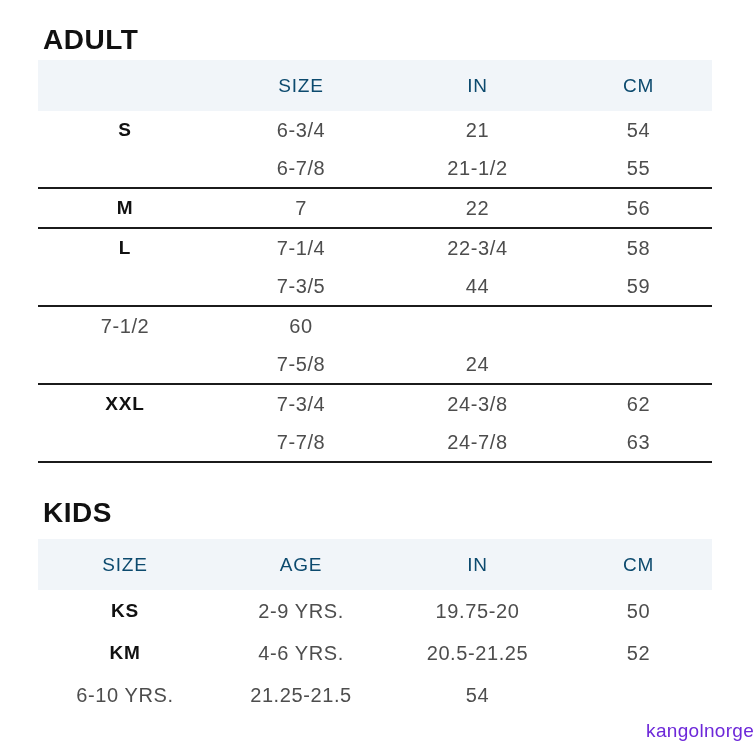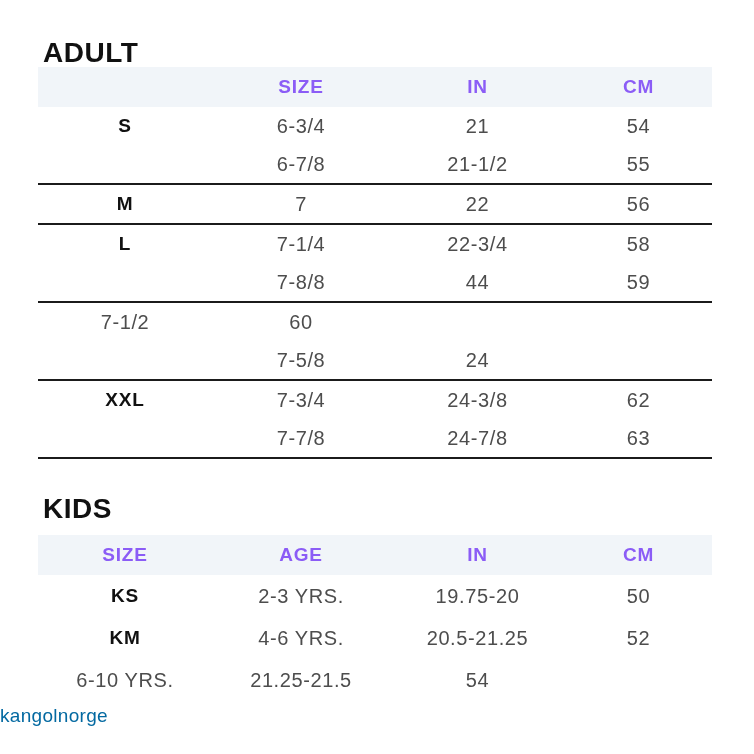--- a/index.html
+++ b/index.html
@@ -16,38 +16,38 @@
 
   .section-title {
     margin: 0;
     padding-left: 43px;
     font-size: 28px;
     line-height: 1;
     font-weight: 800;
     letter-spacing: 0.5px;
     color: #111111;
   }
-  #adult-title { padding-top: 39px; margin-bottom: 0; }
+  #adult-title { padding-top: 26px; margin-bottom: 6px; }
   #kids-title  { padding-top: 36px; margin-bottom: 12px; }
 
   .size-table { margin-left: 38px; width: 674px; }
 
   .row {
     display: grid;
     grid-template-columns: 174px 178px 175px 147px;
     align-items: center;
     text-align: center;
   }
   .header-row {
-    height: 40px;
+    height: 51px;
     background: #f1f5f9;
-    font-weight: 700;
+    font-weight: 400;
     font-size: 19px;
     letter-spacing: 0.8px;
-    color: #8b5cf6;
+    color: #0c4a6e;
   }
   .data-row {
     height: 38px;
     font-size: 20px;
     font-weight: 300;
     letter-spacing: 0.6px;
     color: #4d4d4d;
   }
   .kids-table .data-row { height: 42px; }
 
@@ -55,24 +55,24 @@
     font-weight: 800;
     font-size: 19px;
     letter-spacing: 0.8px;
     color: #111111;
   }
 
   .group { border-bottom: 2.5px solid #1b1b1b; }
 
   .footer {
     margin-top: 4px;
-    text-align: left;
+    text-align: right;
     font-size: 19px;
     letter-spacing: 0.3px;
-    color: #0369a1;
+    color: #6d28d9;
   }
 </style>
 </head>
 <body>
 
 <div class="page">
 
   <h1 class="section-title" id="adult-title">ADULT</h1>
 
   <div class="size-table adult-table">
@@ -109,21 +109,21 @@
 
     <div class="group">
       <div class="row data-row">
         <div class="size-label">L</div>
         <div>7-1/4</div>
         <div>22-3/4</div>
         <div>58</div>
       </div>
       <div class="row data-row">
         <div></div>
-        <div>7-8/8</div>
+        <div>7-3/5</div>
         <div>44</div>
         <div>59</div>
       </div>
     </div>
 
     <div class="group">
       <div class="row data-row">
         <div>7-1/2</div>
         <div>60</div>
       </div>
@@ -155,21 +155,21 @@
   <div class="size-table kids-table">
     <div class="row header-row">
       <div>SIZE</div>
       <div>AGE</div>
       <div>IN</div>
       <div>CM</div>
     </div>
 
     <div class="row data-row">
       <div class="size-label">KS</div>
-      <div>2-3 YRS.</div>
+      <div>2-9 YRS.</div>
       <div>19.75-20</div>
       <div>50</div>
     </div>
     <div class="row data-row">
       <div class="size-label">KM</div>
       <div>4-6 YRS.</div>
       <div>20.5-21.25</div>
       <div>52</div>
     </div>
     <div class="row data-row">

